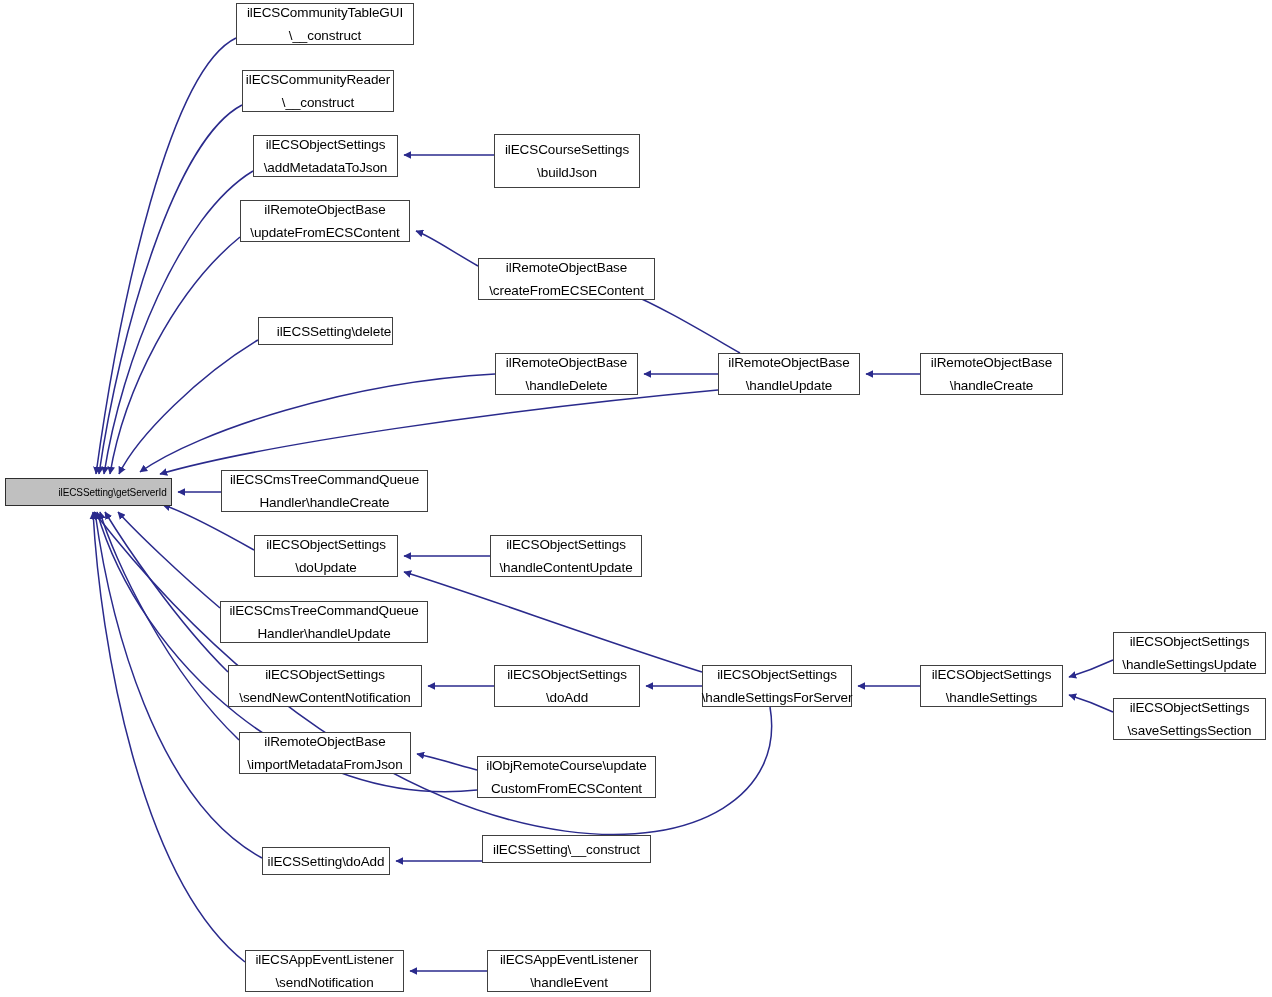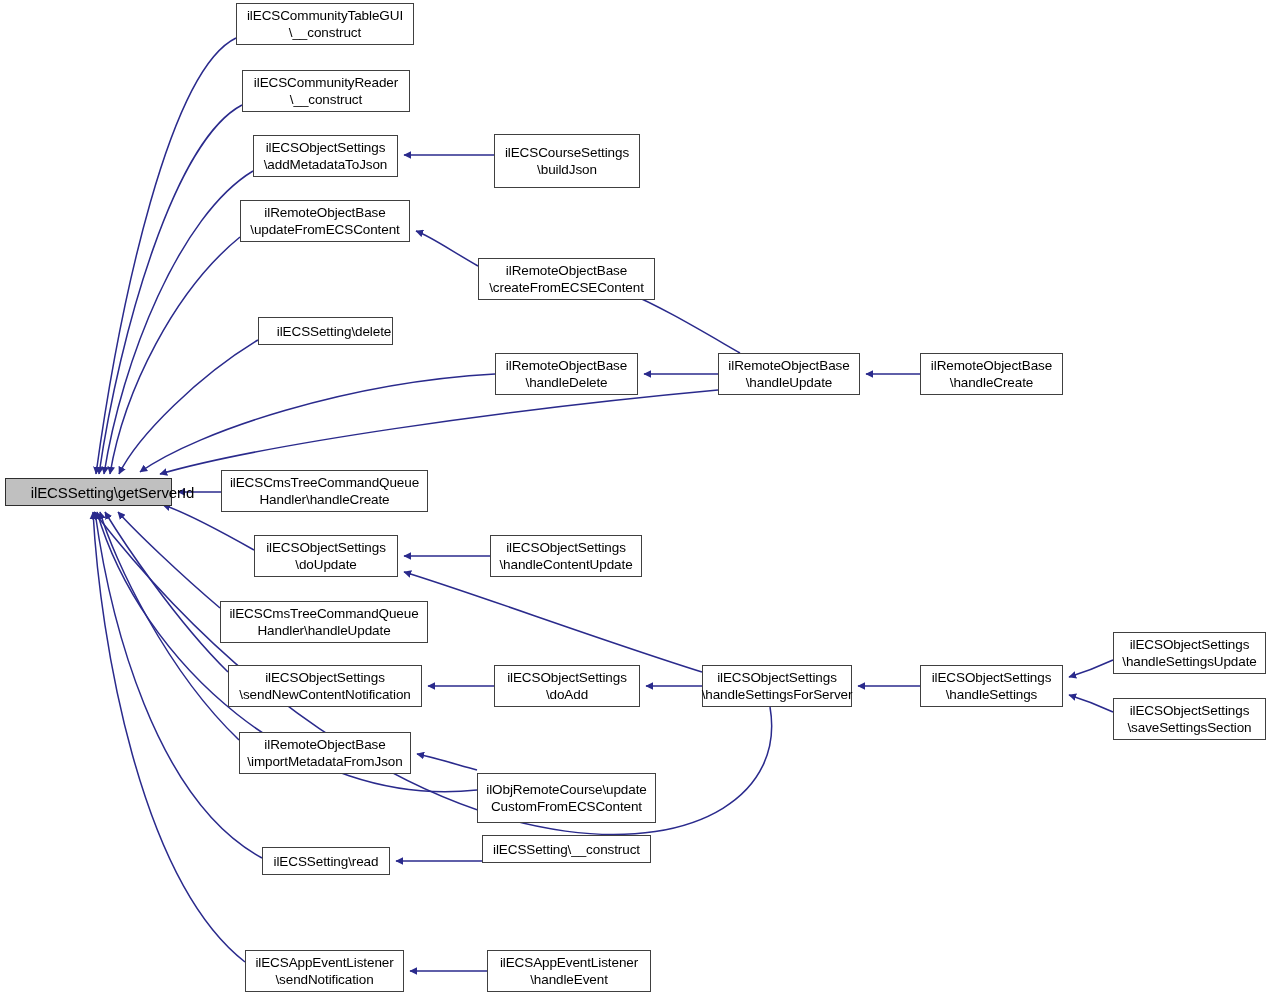--- a/index.html
+++ b/index.html
@@ -15,30 +15,30 @@
   .node{
     position:absolute;
     box-sizing:border-box;
     background:#ffffff;
     border:1px solid #404040;
     display:flex;
     align-items:center;
     justify-content:center;
     text-align:center;
     font-size:13.5px;
-    line-height:17px;
+    line-height:23px;
     color:#000000;
     white-space:pre-line;
     letter-spacing:-0.1px;
     cursor:default;
   }
   .node.center{
     background:#c0c0c0;
     border:1px solid #2e2e2e;
-    font-size:15px;
+    font-size:10px;
     padding-left:48px;
   }
   .node .lbl{display:block;padding:0 4px;}
 </style>
 </head>
 <body>
 
 <div id="canvas">
   <svg class="edges" viewBox="0 0 1272 997" preserveAspectRatio="none">
     <defs>
@@ -77,21 +77,21 @@
         <path d="M1113,712 C1100,706 1085,700 1069,695" fill="none" stroke="#2a2a8c" stroke-width="1.5" marker-end="url(#arrow)"></path>
         <path d="M477,770 C455,764 436,758 417,754" fill="none" stroke="#2a2a8c" stroke-width="1.5" marker-end="url(#arrow)"></path>
         <path d="M482,861 L396,861" fill="none" stroke="#2a2a8c" stroke-width="1.5" marker-end="url(#arrow)"></path>
         <path d="M487,971 L410,971" fill="none" stroke="#2a2a8c" stroke-width="1.5" marker-end="url(#arrow)"></path>
       </g>
   </svg>
   <div id="node-layer">
       <div class="node center" style="left: 5px; top: 478px; width: 167px; height: 28px;"><span class="lbl">ilECSSetting\getServerId</span></div>
       <div class="node" style="left: 236px; top: 3px; width: 178px; height: 42px;"><span class="lbl">ilECSCommunityTableGUI
 \__construct</span></div>
-      <div class="node" style="left: 242px; top: 70px; width: 168px; height: 42px;"><span class="lbl">ilECSCommunityReader
+      <div class="node" style="left: 242px; top: 70px; width: 152px; height: 42px;"><span class="lbl">ilECSCommunityReader
 \__construct</span></div>
       <div class="node" style="left: 253px; top: 135px; width: 145px; height: 42px;"><span class="lbl">ilECSObjectSettings
 \addMetadataToJson</span></div>
       <div class="node" style="left: 494px; top: 134px; width: 146px; height: 54px;"><span class="lbl">ilECSCourseSettings
 \buildJson</span></div>
       <div class="node" style="left: 240px; top: 200px; width: 170px; height: 42px;"><span class="lbl">ilRemoteObjectBase
 \updateFromECSContent</span></div>
       <div class="node" style="left: 478px; top: 258px; width: 177px; height: 42px;"><span class="lbl">ilRemoteObjectBase
 \createFromECSEContent</span></div>
       <div class="node" style="left: 258px; top: 317px; width: 135px; height: 28px; padding-left: 17px;"><span class="lbl">ilECSSetting\delete</span></div>
@@ -116,22 +116,22 @@
       <div class="node" style="left: 702px; top: 665px; width: 150px; height: 42px;"><span class="lbl">ilECSObjectSettings
 \handleSettingsForServer</span></div>
       <div class="node" style="left: 920px; top: 665px; width: 143px; height: 42px;"><span class="lbl">ilECSObjectSettings
 \handleSettings</span></div>
       <div class="node" style="left: 1113px; top: 632px; width: 153px; height: 42px;"><span class="lbl">ilECSObjectSettings
 \handleSettingsUpdate</span></div>
       <div class="node" style="left: 1113px; top: 698px; width: 153px; height: 42px;"><span class="lbl">ilECSObjectSettings
 \saveSettingsSection</span></div>
       <div class="node" style="left: 239px; top: 732px; width: 172px; height: 42px;"><span class="lbl">ilRemoteObjectBase
 \importMetadataFromJson</span></div>
-      <div class="node" style="left: 477px; top: 756px; width: 179px; height: 50px; margin-top: 17px;"><span class="lbl">ilObjRemoteCourse\update
+      <div class="node" style="left: 477px; top: 756px; width: 179px; height: 42px;"><span class="lbl">ilObjRemoteCourse\update
 CustomFromECSContent</span></div>
-      <div class="node" style="left: 262px; top: 847px; width: 128px; height: 28px;"><span class="lbl">ilECSSetting\read</span></div>
+      <div class="node" style="left: 262px; top: 847px; width: 128px; height: 28px;"><span class="lbl">ilECSSetting\doAdd</span></div>
       <div class="node" style="left: 482px; top: 835px; width: 169px; height: 28px;"><span class="lbl">ilECSSetting\__construct</span></div>
       <div class="node" style="left: 245px; top: 950px; width: 159px; height: 42px;"><span class="lbl">ilECSAppEventListener
 \sendNotification</span></div>
       <div class="node" style="left: 487px; top: 950px; width: 164px; height: 42px;"><span class="lbl">ilECSAppEventListener
 \handleEvent</span></div>
     </div>
 </div>
 
 </body></html>

